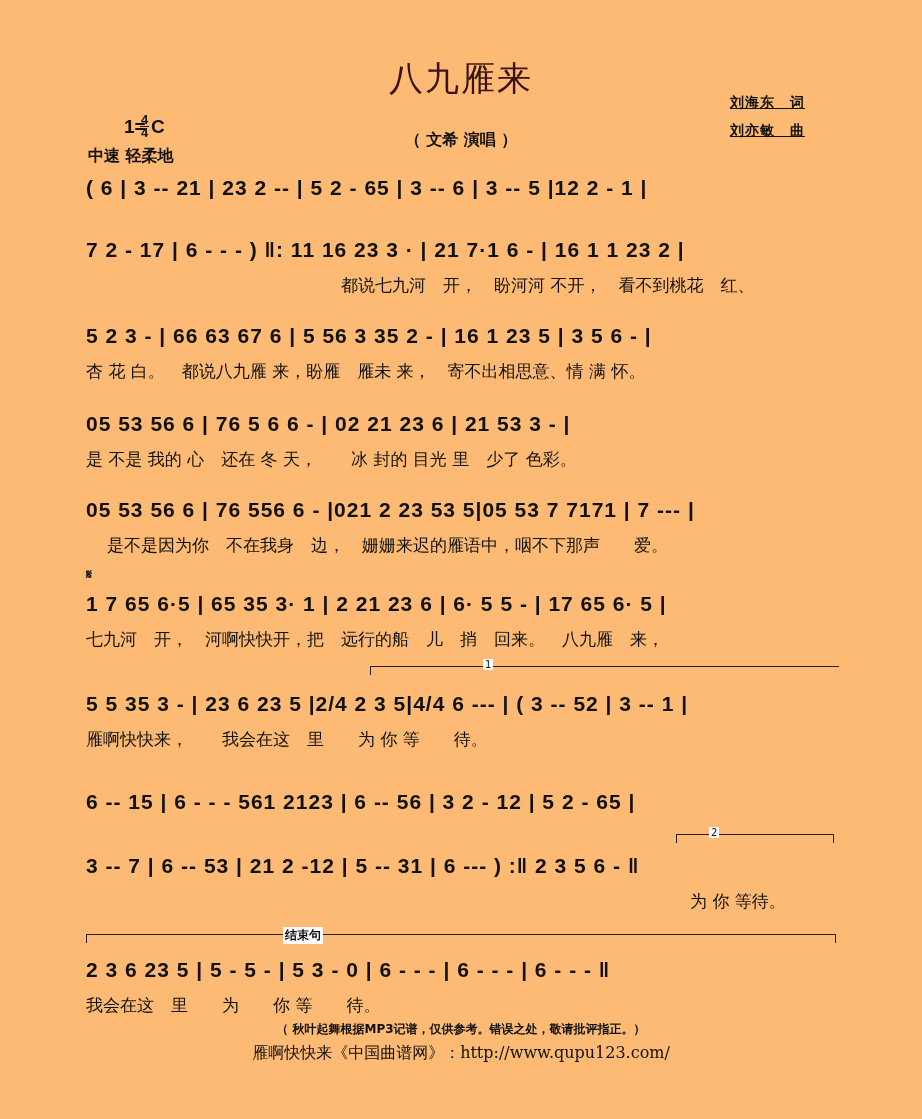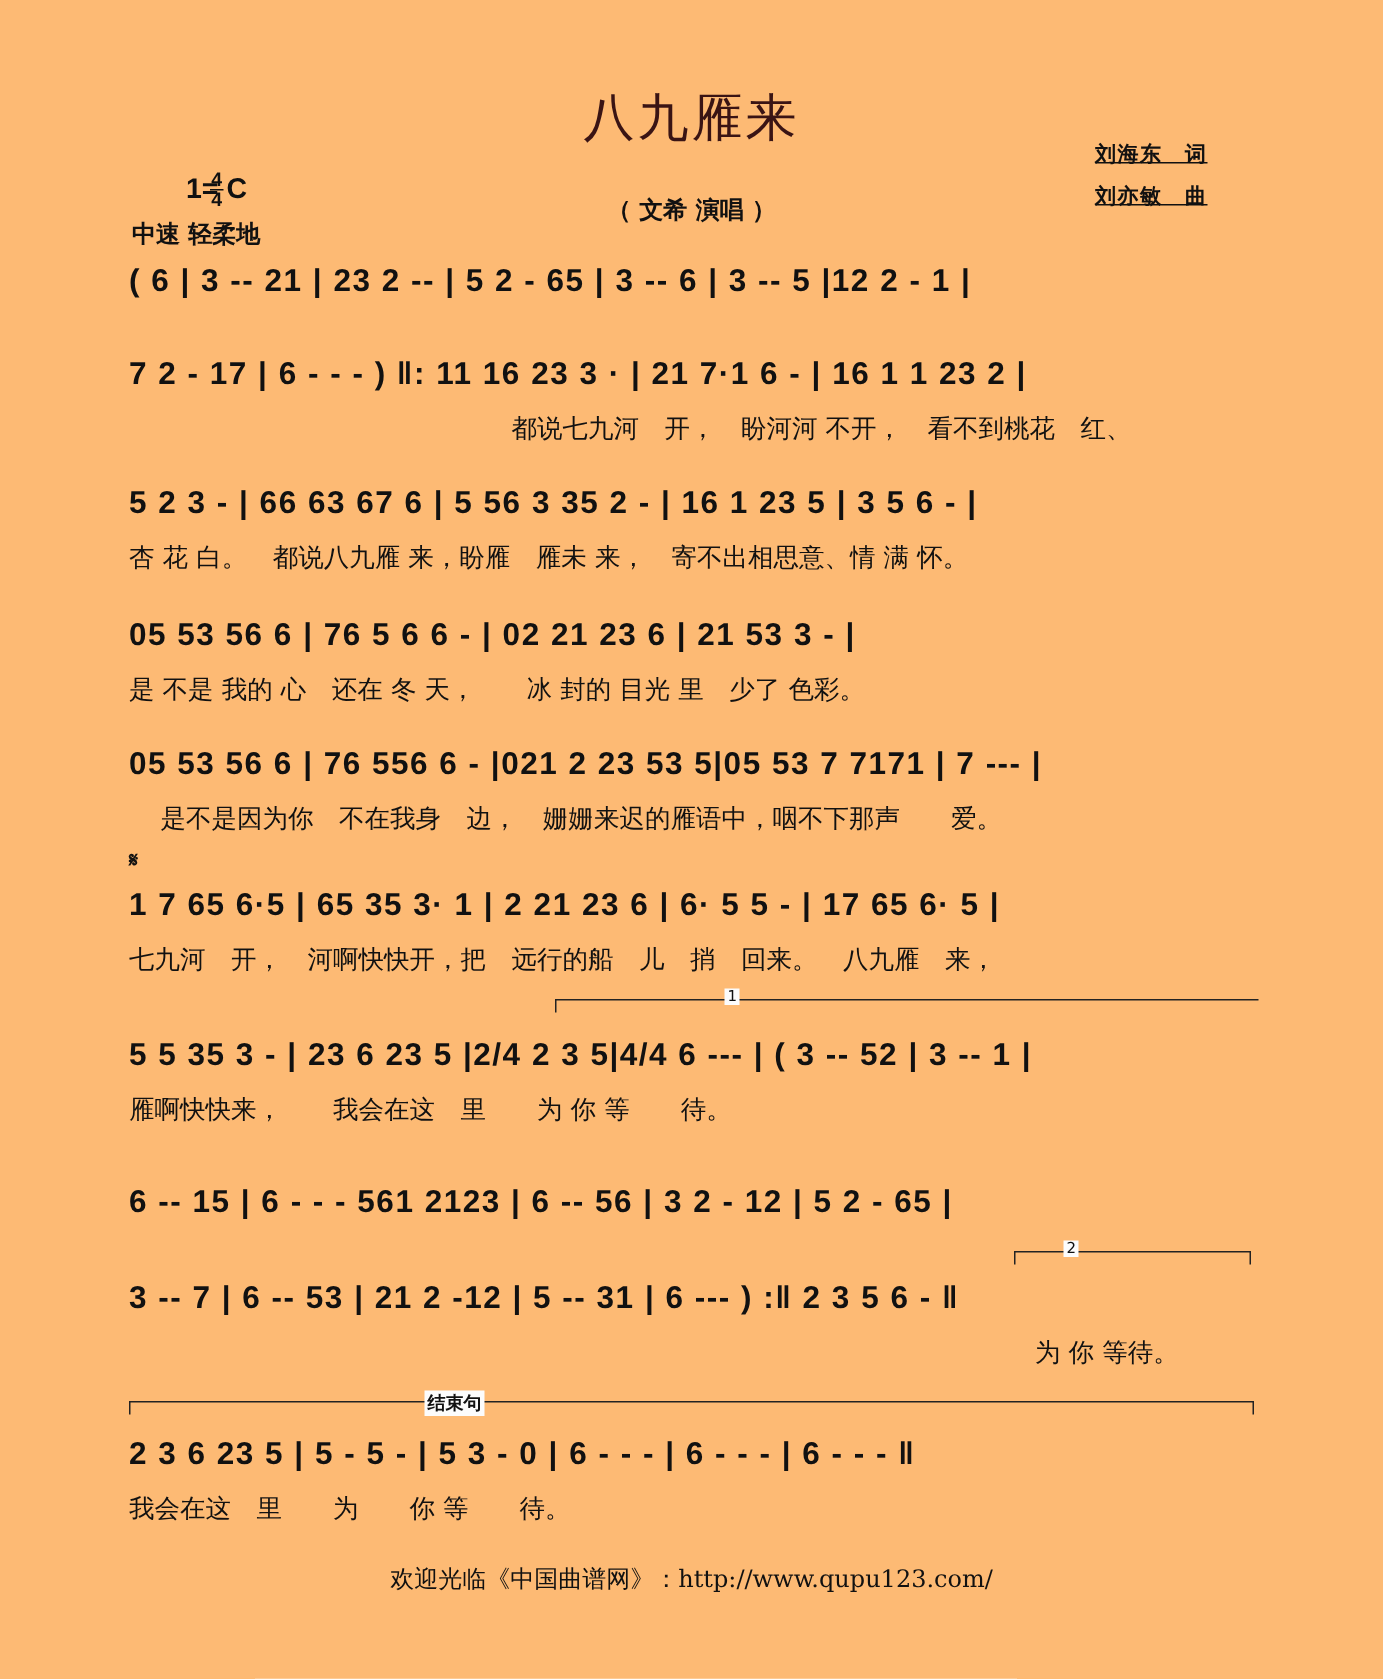--- a/index.html
+++ b/index.html
@@ -94,14 +94,15 @@
 
   <div class="volta r" style="left:86px;top:934px;width:748px;">
     <span class="volta-num" style="left:196px;font-size:12px;font-weight:bold;">结束句</span>
   </div>
 
   <div class="line" style="top:958px;">
     <div class="notes">2 3 6 23 5 | 5 - 5 - | 5 3 - 0 | 6 - - - | 6 - - - | 6 - - - ‖</div>
     <div class="lyr" style="top:36px;">我会在这　里　　为　　你 等　　待。</div>
   </div>
 
-  <div class="footer2">欢迎光临《中国曲谱网》：http://www.qupu123.com/</div>
+  <div class="footer1">（ 秋叶起舞根据MP3记谱，仅供参考。错误之处，敬请批评指正。）</div>
+  <div class="footer2">雁啊快快来《中国曲谱网》：http://www.qupu123.com/</div>
 </div>
 
 </body></html>

